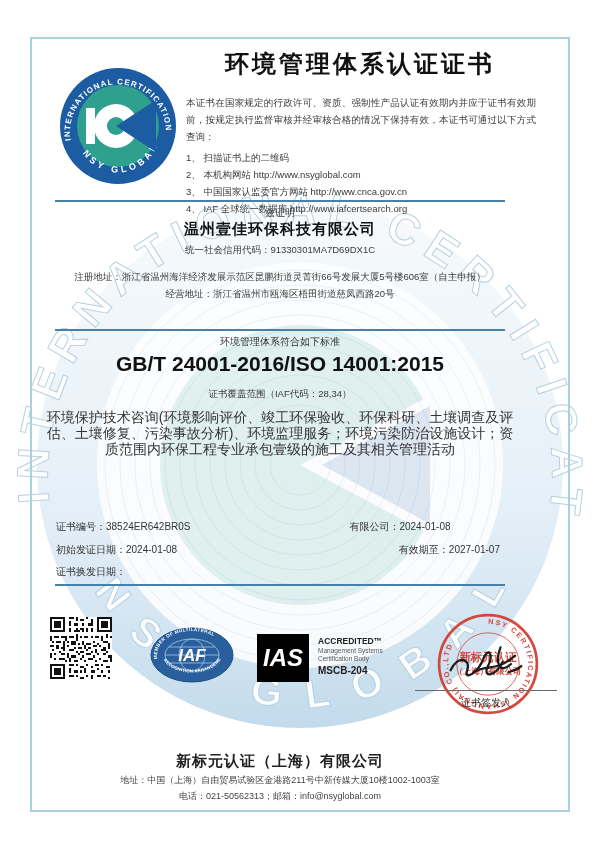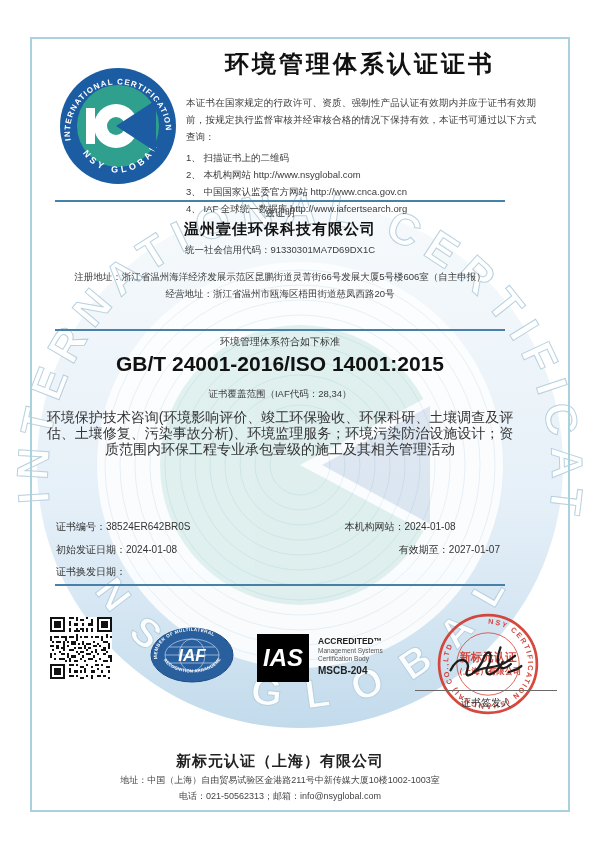--- a/index.html
+++ b/index.html
@@ -136,21 +136,21 @@
   <div class="divider" style="top:329px"></div>
 
   <div class="cx std-caption">环境管理体系符合如下标准</div>
   <div class="cx std-name">GB/T 24001-2016/ISO 14001:2015</div>
   <div class="cx scope-caption">证书覆盖范围（IAF代码：28,34）</div>
   <div class="scope">环境保护技术咨询(环境影响评价、竣工环保验收、环保科研、土壤调查及评估、土壤修复、污染事故分析)、环境监理服务；环境污染防治设施设计；资质范围内环保工程专业承包壹级的施工及其相关管理活动</div>
 
   <div class="abs meta-left r1"><span>证书编号：</span><span>38524ER642BR0S</span></div>
   <div class="abs meta-left r2"><span>初始发证日期：</span><span>2024-01-08</span></div>
   <div class="abs meta-left r3"><span>证书换发日期：</span><span></span></div>
-  <div class="meta-right r1"><span>本机构网站：</span><span>2024-01-08</span></div>
+  <div class="meta-right r1"><span>有限公司：</span><span>2024-01-08</span></div>
   <div class="meta-right r2"><span>有效期至：</span><span>2027-01-07</span></div>
 
   <div class="divider" style="top:584px"></div>
 
   <svg class="abs qr" viewBox="0 0 29 29" shape-rendering="crispEdges">
     <rect width="29" height="29" fill="#ffffff"></rect>
     <g fill="#111111">
       <rect x="0" y="0" width="7" height="7"></rect>
         <rect x="22" y="0" width="7" height="7"></rect>
         <rect x="0" y="22" width="7" height="7"></rect>

